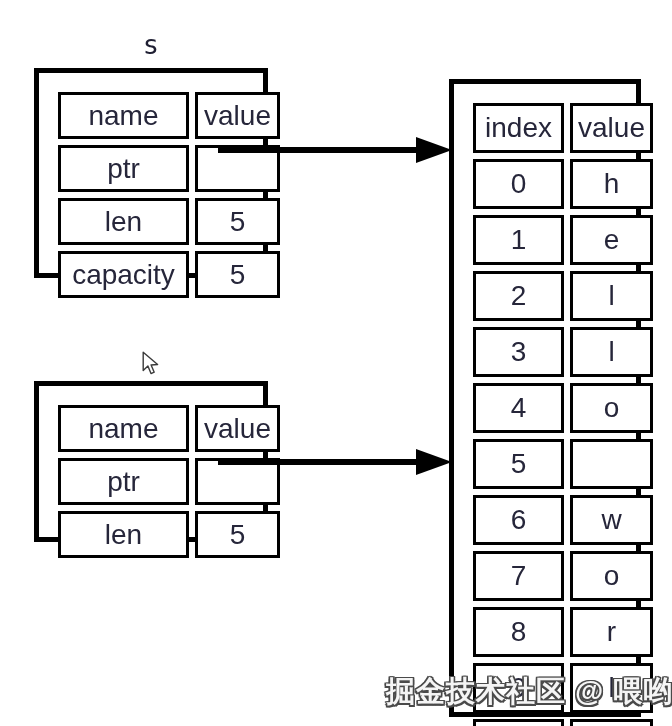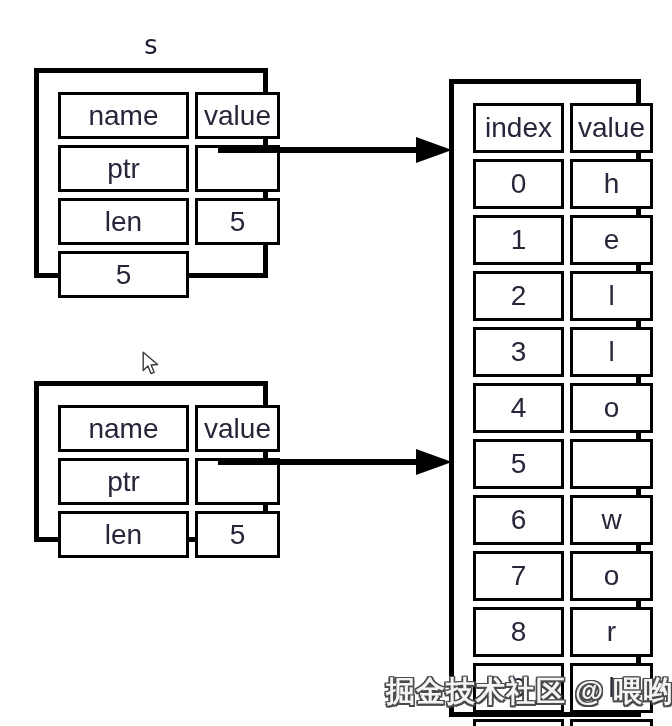--- a/index.html
+++ b/index.html
@@ -61,20 +61,21 @@
 
   <div class="tbl-label" style="left:34px;top:30px;width:234px;">s</div>
 
   <div class="memtable left-cols" style="left:34px;top:68px;width:234px;height:210px;">
     <div class="cell">name</div>
     <div class="cell">value</div>
     <div class="cell">ptr</div>
     <div class="cell"></div>
     <div class="cell">len</div>
     <div class="cell">5</div>
+    <div class="cell">capacity</div>
     <div class="cell">5</div>
   </div>
 
 
   <div class="memtable left-cols" style="left:34px;top:381px;width:234px;height:161px;">
     <div class="cell">name</div>
     <div class="cell">value</div>
     <div class="cell">ptr</div>
     <div class="cell"></div>
     <div class="cell">len</div>

